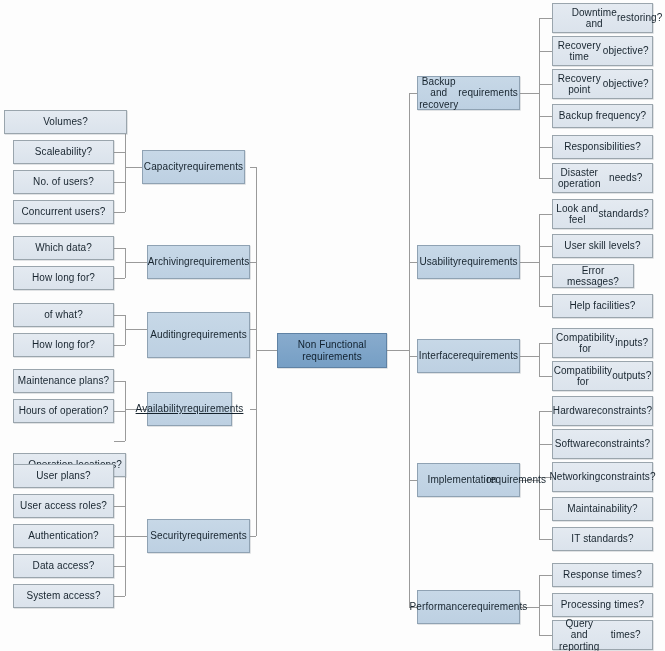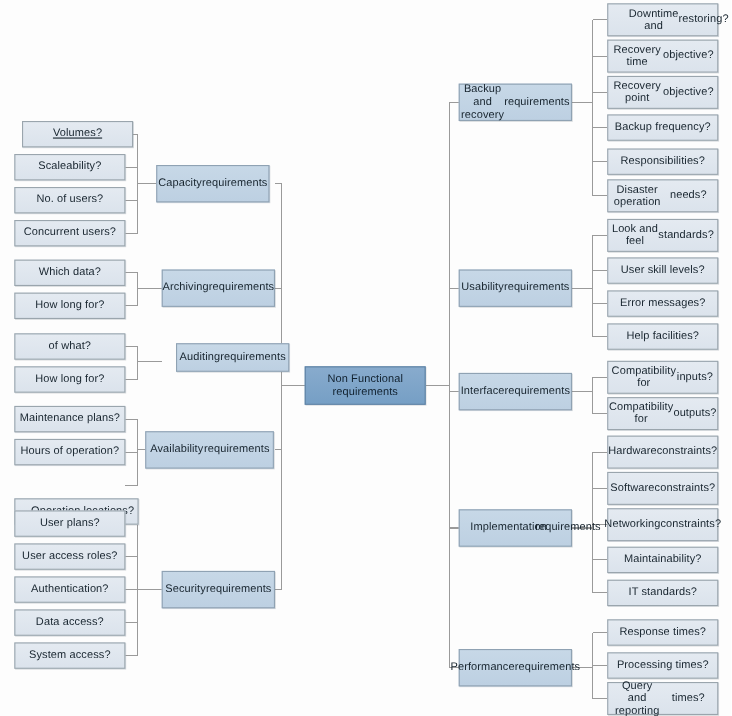--- a/index.html
+++ b/index.html
@@ -140,21 +140,21 @@
     </svg>
   <div id="nodes">
       <div class="node root" style="left: 277px; top: 333px; width: 110px; height: 35px; flex-direction: column;">
         <span>Non Functional</span>
         <span>requirements</span>
       </div>
       <div class="node category" style="left: 142px; top: 150px; width: 103px; height: 34px;">
         <span>Capacity</span>
         <span>requirements</span>
       </div>
-      <div class="node leaf" style="left: 20px; top: 110px; width: 101px; height: 24px; text-decoration: underline;">
+      <div class="node leaf" style="left: 4px; top: 110px; width: 123px; height: 24px;">
         <span>Volumes?</span>
       </div>
       <div class="node leaf" style="left: 13px; top: 140px; width: 101px; height: 24px;">
         <span>Scaleability?</span>
       </div>
       <div class="node leaf" style="left: 13px; top: 170px; width: 101px; height: 24px;">
         <span>No. of users?</span>
       </div>
       <div class="node leaf" style="left: 13px; top: 200px; width: 101px; height: 24px;">
         <span>Concurrent users?</span>
@@ -162,31 +162,31 @@
       <div class="node category" style="left: 147px; top: 245px; width: 103px; height: 34px;">
         <span>Archiving</span>
         <span>requirements</span>
       </div>
       <div class="node leaf" style="left: 13px; top: 236px; width: 101px; height: 24px;">
         <span>Which data?</span>
       </div>
       <div class="node leaf" style="left: 13px; top: 266px; width: 101px; height: 24px;">
         <span>How long for?</span>
       </div>
-      <div class="node category" style="left: 147px; top: 312px; width: 103px; height: 26px; margin-left: 13px;">
+      <div class="node category" style="left: 147px; top: 312px; width: 103px; height: 46px;">
         <span>Auditing</span>
         <span>requirements</span>
       </div>
       <div class="node leaf" style="left: 13px; top: 303px; width: 101px; height: 24px;">
         <span>of what?</span>
       </div>
       <div class="node leaf" style="left: 13px; top: 333px; width: 101px; height: 24px;">
         <span>How long for?</span>
       </div>
-      <div class="node category" style="left: 132px; top: 392px; width: 117px; height: 34px;">
+      <div class="node category" style="left: 147px; top: 392px; width: 85px; height: 34px; text-decoration: underline;">
         <span>Availability</span>
         <span>requirements</span>
       </div>
       <div class="node leaf" style="left: 13px; top: 369px; width: 101px; height: 24px;">
         <span>Maintenance plans?</span>
       </div>
       <div class="node leaf" style="left: 13px; top: 399px; width: 101px; height: 24px;">
         <span>Hours of operation?</span>
       </div>
       <div class="node leaf" style="left: 13px; top: 453px; width: 113px; height: 24px; text-align: right;">
@@ -241,21 +241,21 @@
         <span>Usability</span>
         <span>requirements</span>
       </div>
       <div class="node leaf" style="left: 552px; top: 199px; width: 101px; height: 30px;">
         <span>Look and feel</span>
         <span>standards?</span>
       </div>
       <div class="node leaf" style="left: 552px; top: 234px; width: 101px; height: 24px;">
         <span>User skill levels?</span>
       </div>
-      <div class="node leaf" style="left: 552px; top: 264px; width: 101px; height: 24px;">
+      <div class="node leaf" style="left: 552px; top: 264px; width: 82px; height: 24px;">
         <span>Error messages?</span>
       </div>
       <div class="node leaf" style="left: 552px; top: 294px; width: 101px; height: 24px;">
         <span>Help facilities?</span>
       </div>
       <div class="node category" style="left: 417px; top: 339px; width: 103px; height: 34px;">
         <span>Interface</span>
         <span>requirements</span>
       </div>
       <div class="node leaf" style="left: 552px; top: 328px; width: 101px; height: 30px;">

